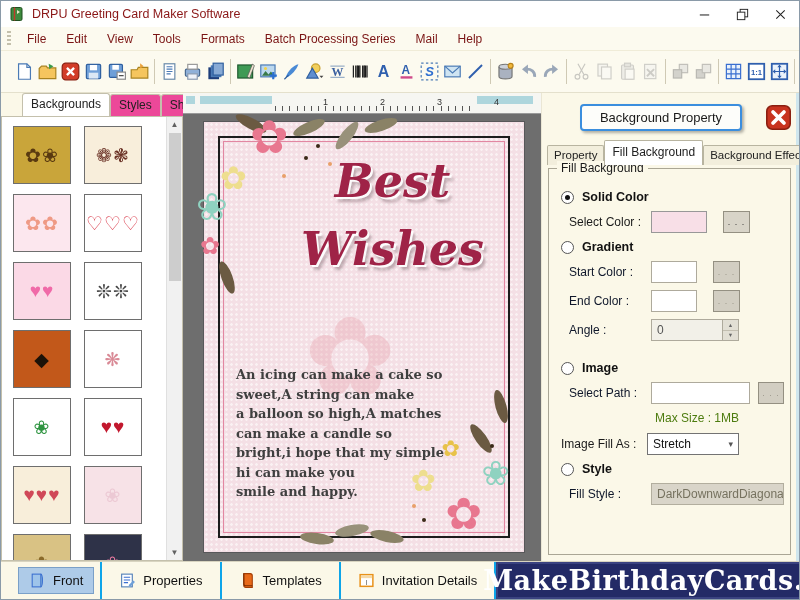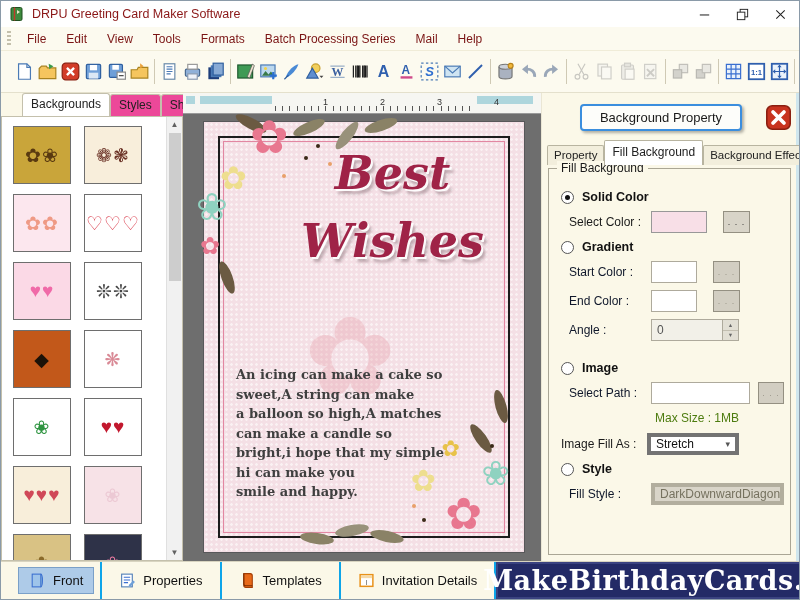--- a/index.html
+++ b/index.html
@@ -57,21 +57,21 @@
   .hs2 { position: absolute; right: 8px; top: 3px; width: 56px; height: 8px; background: #aed6dd; }
   .ticks { position: absolute; left: 92px; right: 70px; bottom: 2px; height: 5px;
            background-image: repeating-linear-gradient(90deg,#555 0 1px,transparent 1px 7.2px); }
   .ruler-num { position: absolute; bottom: 6px; font-size: 9px; color: #333; }
 
   .card { position: absolute; left: 21px; top: 29px; width: 320px; height: 430px; background: #f4dfe5; box-shadow: 0 0 0 1px #58585a;
           background-image: radial-gradient(rgba(255,255,255,.55) 1px, transparent 1.6px); background-size: 5px 5px; }
   .frame-black { position: absolute; inset: 14px; border: 2px solid #1d1d1d; pointer-events: none; }
   .frame-pink  { position: absolute; inset: 19px; border: 1px solid #e287a2; pointer-events: none; }
 
-  .card-title { position: absolute; top: 28px; right: 14px; width: 235px; text-align: center;
+  .card-title { position: absolute; top: 36px; right: 14px; width: 235px; text-align: center;
                 font-family: "DejaVu Serif", serif; font-style: italic; font-weight: bold; color: #9f2347;
                 text-shadow: 2px 2px 0 rgba(255,255,255,.95), 4px 5px 3px rgba(60,30,40,.3); }
   .card-title .line1 { font-size: 46px; line-height: 1; }
   .card-title .line2 { font-size: 46px; line-height: 1; margin-top: 22px; }
 
   .card-message { position: absolute; left: 32px; top: 243px; width: 252px;
                   font-family: "DejaVu Serif", serif; font-weight: bold; font-size: 13px; line-height: 1.5; color: #3f3f3f; }
 
   .florals, .florals * { pointer-events: none; }
   .fl { position: absolute; line-height: 1; }
@@ -103,21 +103,21 @@
   .swatch { width: 56px; height: 22px; background: #f8dfe7; border: 1px solid #989898; }
   .inputbox { width: 46px; height: 22px; background: #fff; border: 1px solid #aeaa9c; }
   .btn-dots { width: 27px; height: 22px; background: #d8d4c8; border: 1px solid #949082; font-size: 9px; letter-spacing: 1px;
               display: flex; align-items: center; justify-content: center; color: #333; margin-left: 16px; cursor: pointer; }
   .btn-dots.dis { color: #9a968a; background: #d2cec2; cursor: default; }
   .spin { width: 88px; height: 22px; background: #f2f0e8; border: 1px solid #aeaa9c; display: flex; align-items: center; padding-left: 5px; color: #555; }
   .spin-arrows { margin-left: auto; width: 16px; height: 100%; border-left: 1px solid #aeaa9c; display: flex; flex-direction: column; }
   .spin-arrows span { flex: 1; font-size: 5.5px; color: #666; display: flex; align-items: center; justify-content: center; background: #e2dfd4; }
   .spin-arrows span:first-child { border-bottom: 1px solid #c2beb0; }
   .maxsize { margin: 2px 0 8px 100px; color: #4d7c0f; font-size: 12px; }
-  .combo { height: 22px; background: #fff; border: 4px solid #737373; display: flex; align-items: center; padding: 0 5px; font-size: 12px; color: #111; cursor: pointer; }
+  .combo { height: 22px; background: #fff; border: 1px solid #737373; display: flex; align-items: center; padding: 0 5px; font-size: 12px; color: #111; cursor: pointer; }
   .combo .chev { margin-left: auto; color: #555; font-size: 9px; }
   .combo.dis { background: #d9d5c9; color: #76725f; border-color: #b2ae9e; cursor: default; }
   .w-stretch { width: 92px; }
   .w-style { width: 142px; white-space: nowrap; overflow: hidden; }
 
   
   .bottombar { height: 38px; flex: 0 0 38px; display: flex; align-items: stretch; background: #fbf8e8; border-top: 1px solid #d8d4c0; }
   .bottombar .grip { align-self: center; height: 22px; margin-left: 5px; }
   .bb-cell { display: flex; align-items: center; border-right: 2px solid #0ea5e9; padding: 0 6px; }
   .bb-item { display: flex; align-items: center; gap: 7px; padding: 4px 10px; font-size: 13px; color: #111; border: 1px solid transparent; cursor: pointer; white-space: nowrap; }

